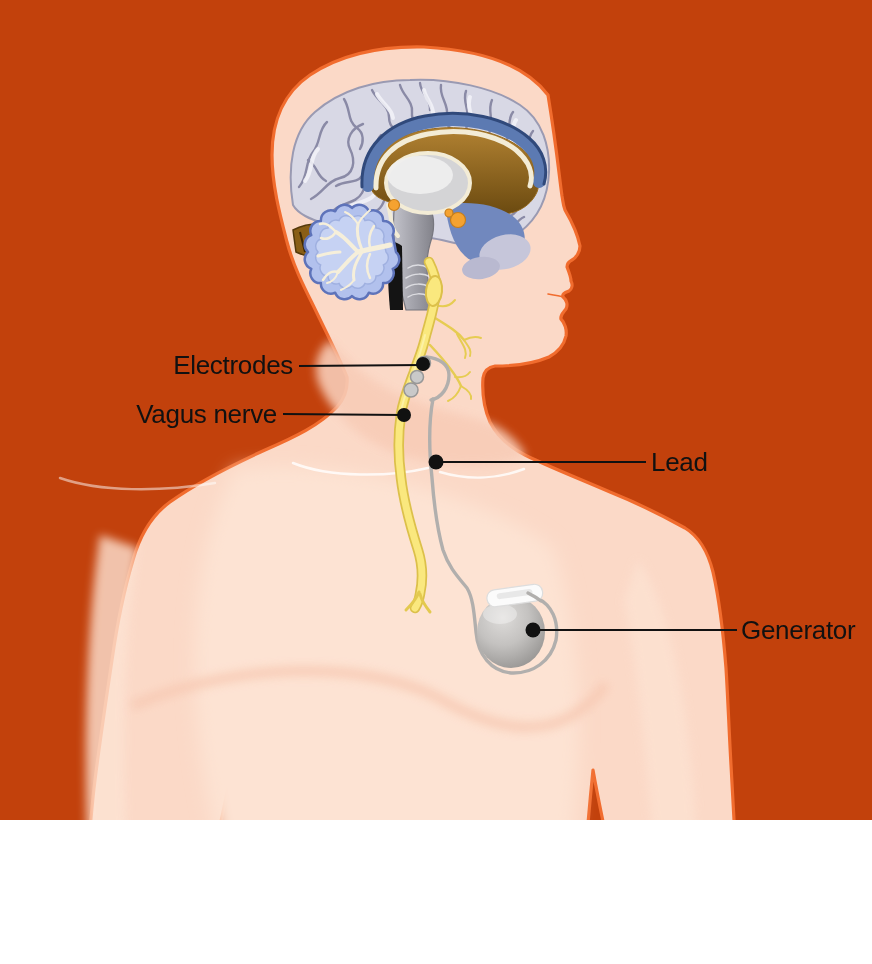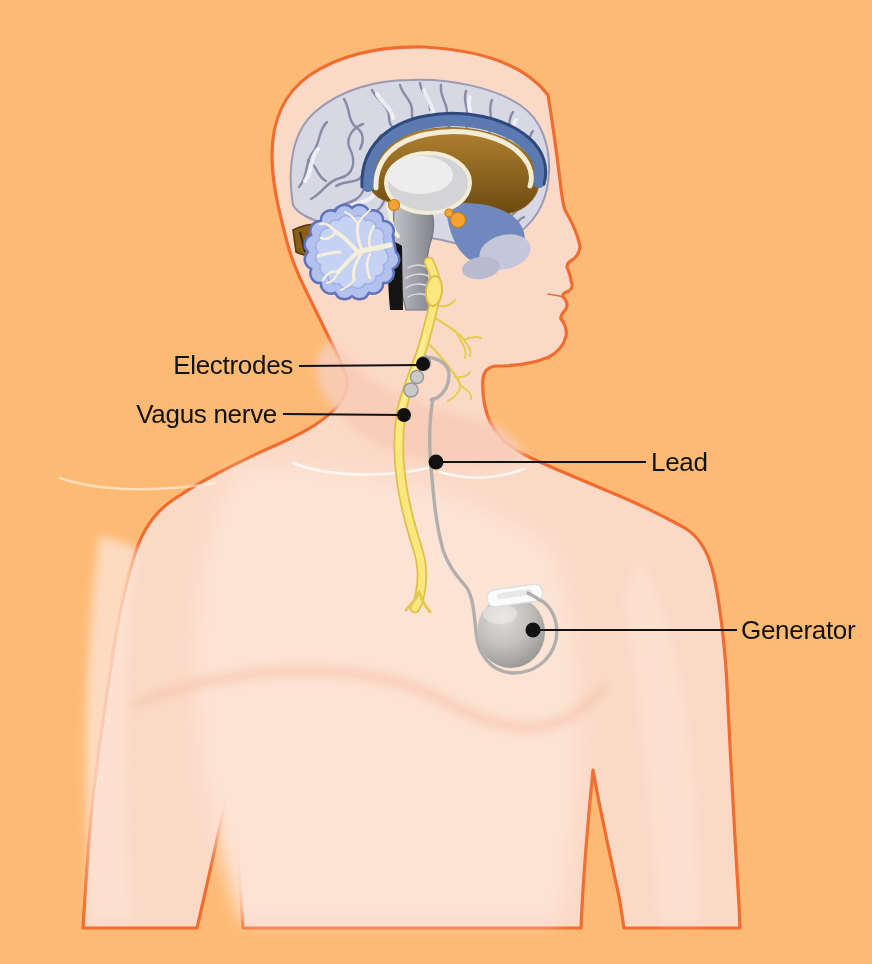--- a/index.html
+++ b/index.html
@@ -1,19 +1,19 @@
 <!DOCTYPE html>
 <html><head>
 <meta charset="utf-8">
 <style>
   html,body{margin:0;padding:0;background:#ffffff;}
   .stage{
     position:relative;
-    width:872px;height:964px;
-    background:#fdba74;
+    width:872px;height:820px;
+    background:#c2410c;
     overflow:hidden;
     font-family:"Liberation Sans","DejaVu Sans",sans-serif;
   }
   svg{display:block}
   text.lbl{
     font-family:"Liberation Sans","DejaVu Sans",sans-serif;
     font-size:26px;
     letter-spacing:-0.3px;
     fill:#111111;
   }

